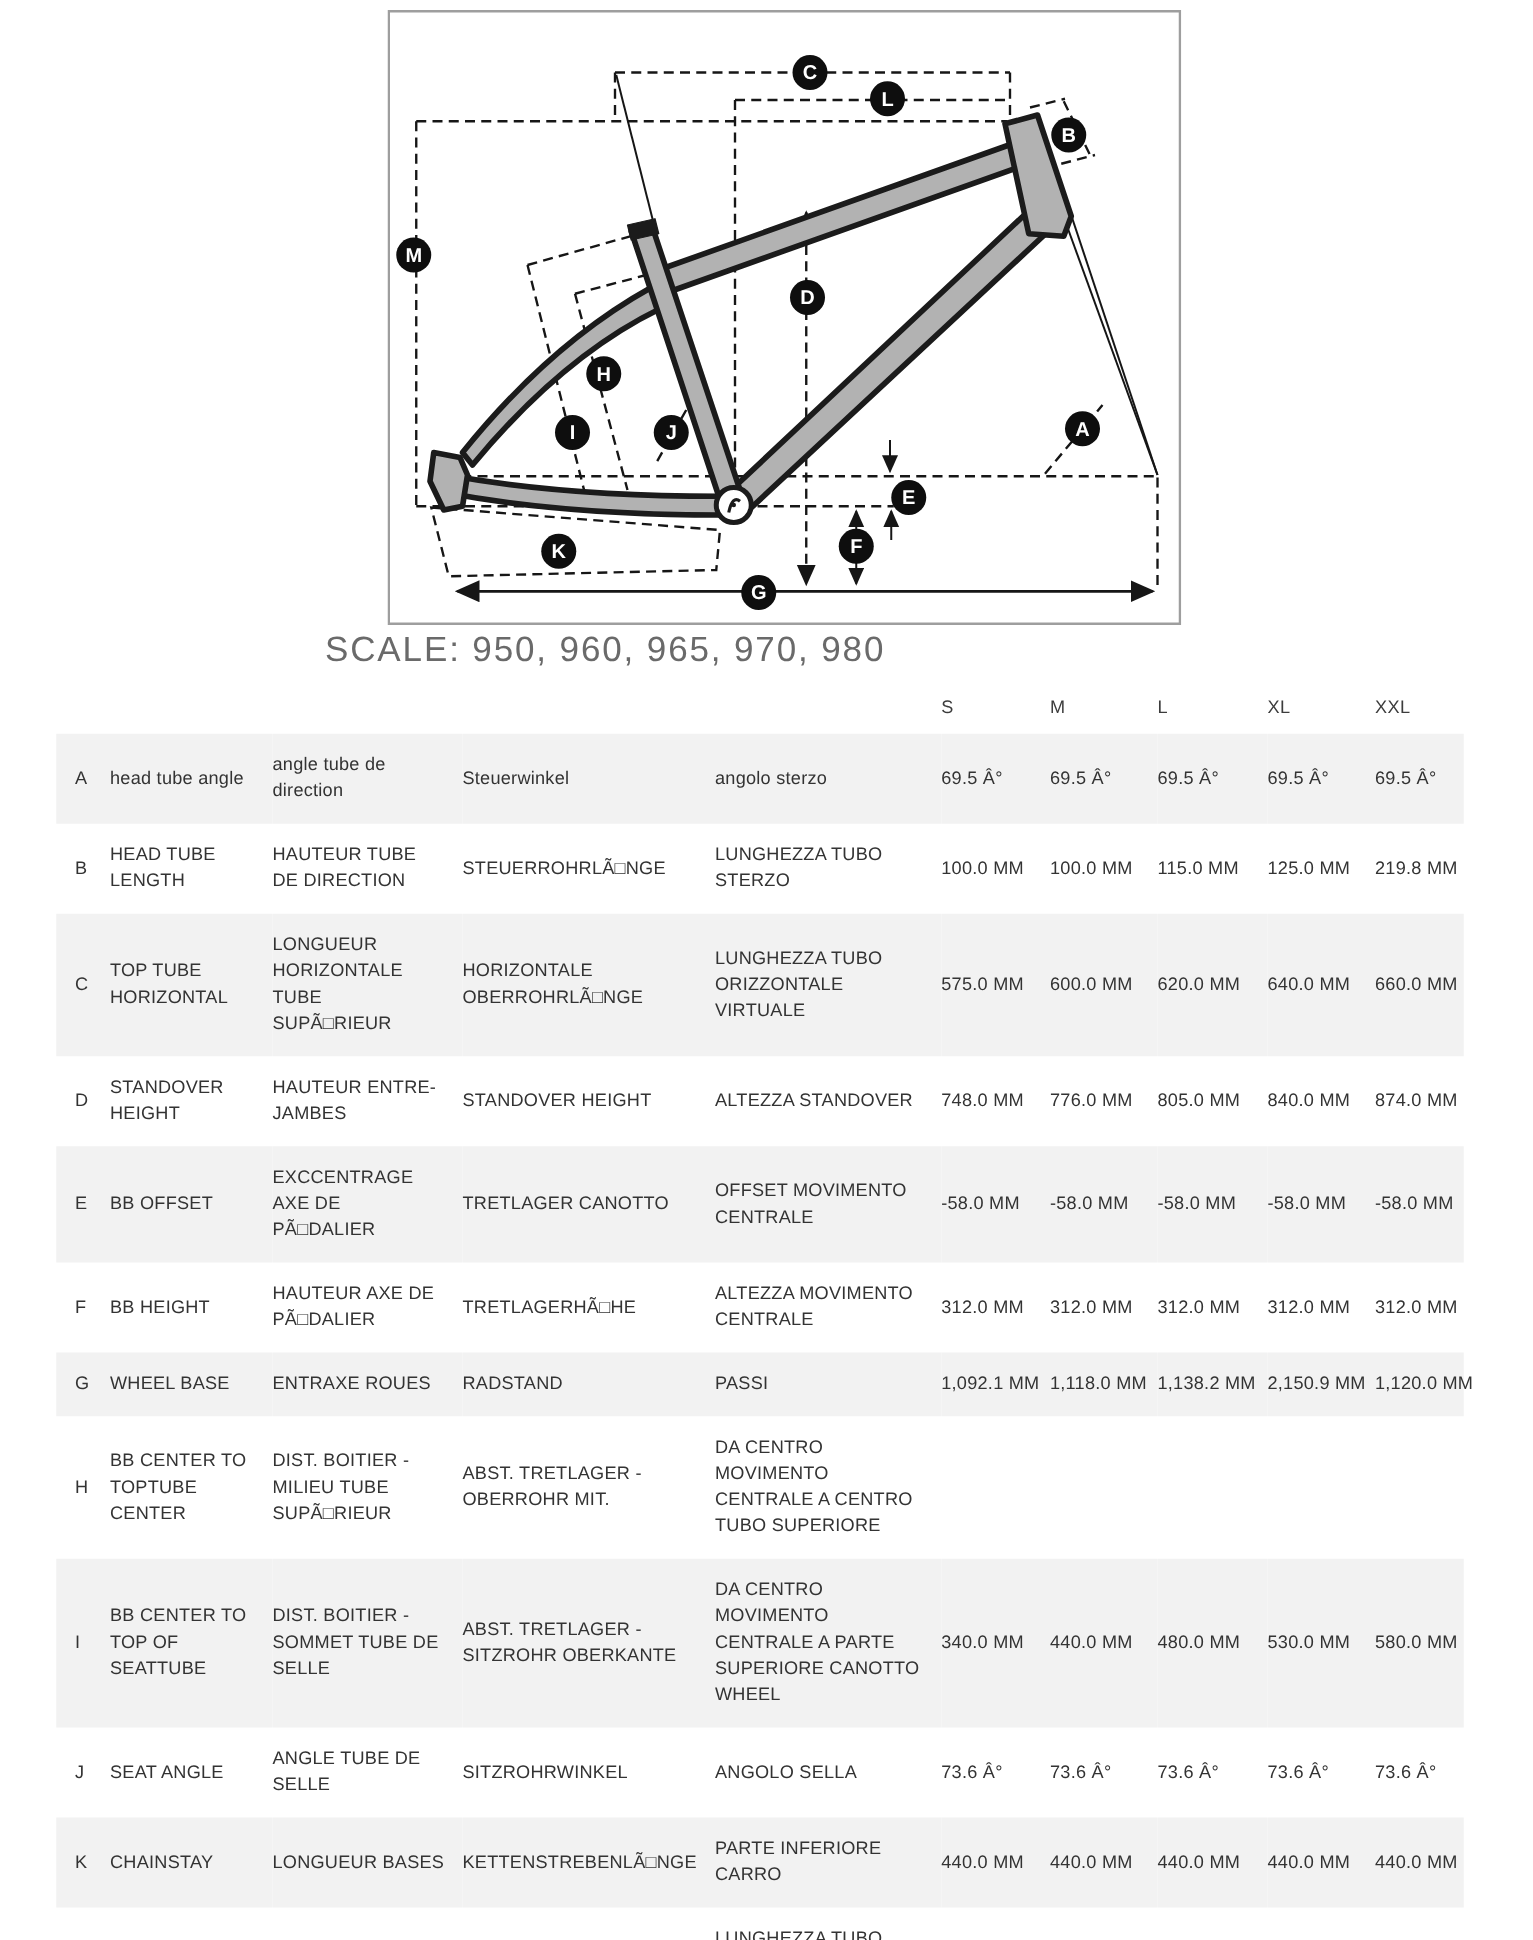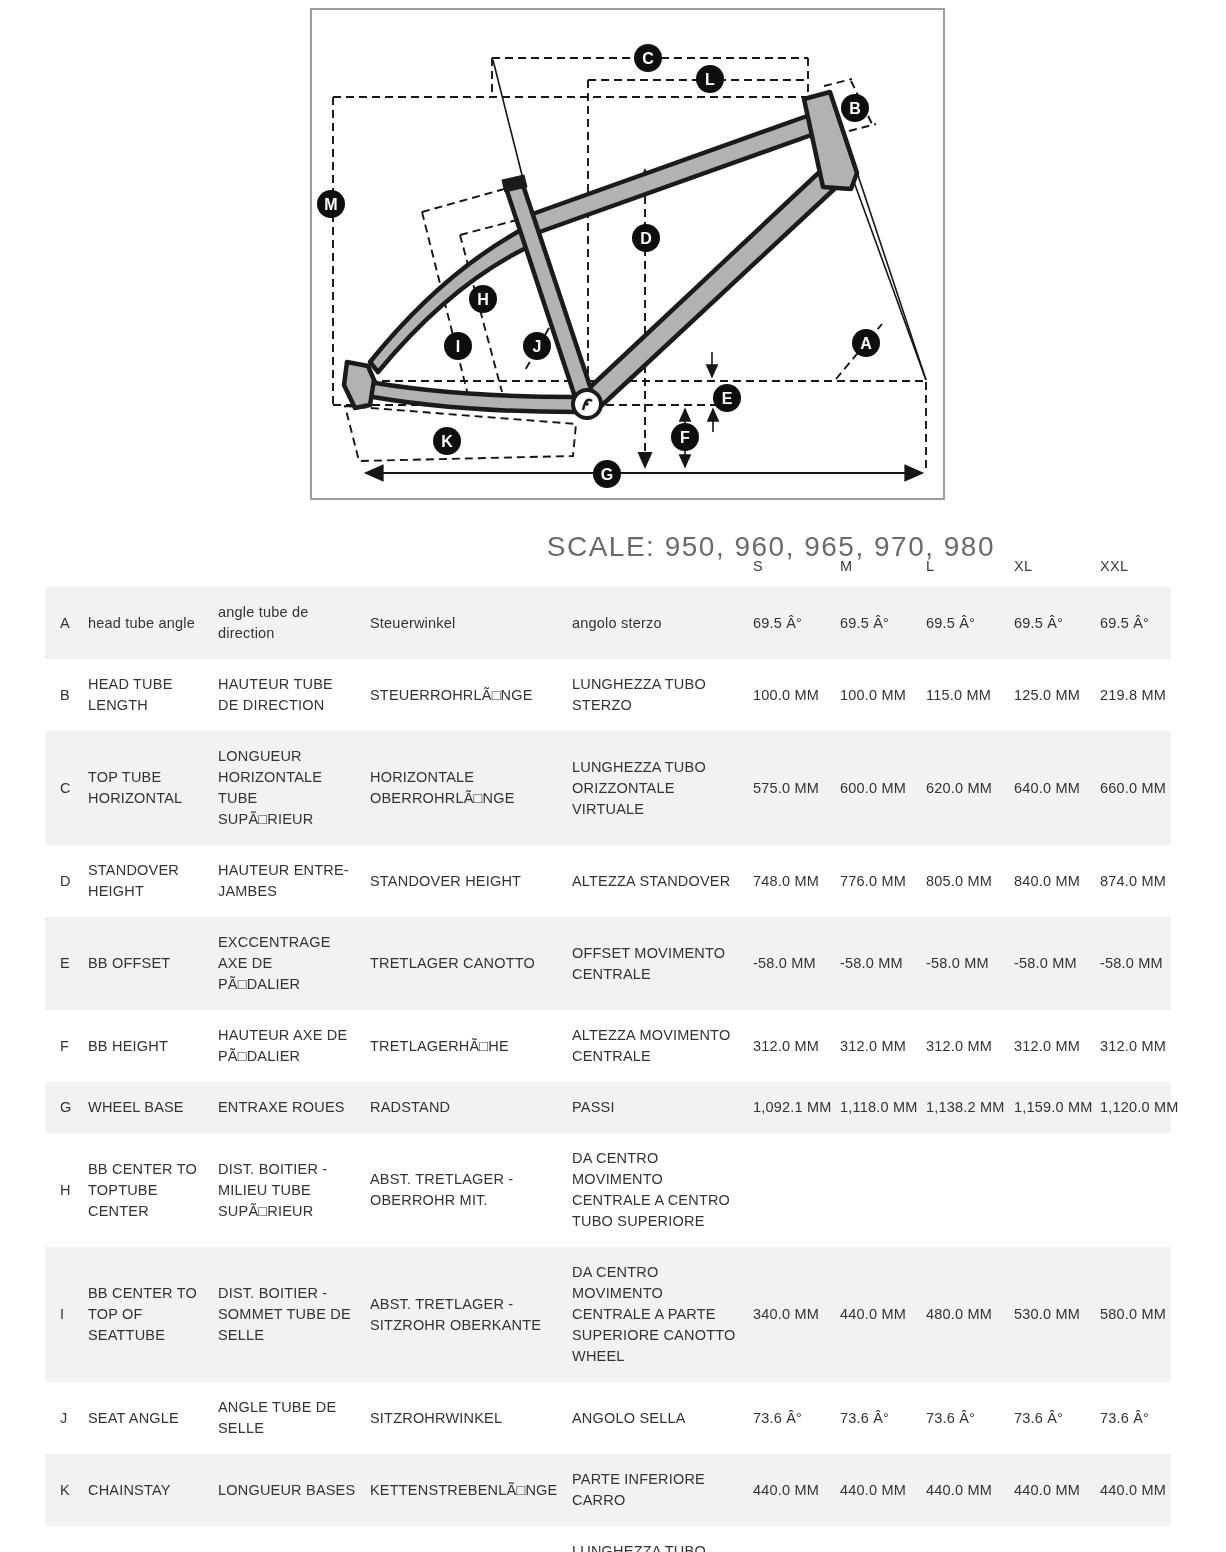--- a/index.html
+++ b/index.html
@@ -3,21 +3,21 @@
 <meta charset="utf-8">
 <style>
   html,body { margin:0; padding:0; }
   body {
     width:1226px; height:1552px; background:#ffffff; position:relative;
     font-family:"Liberation Sans", sans-serif; color:#333;
     -webkit-font-smoothing:antialiased;
   }
   .diagram-wrap { position:absolute; left:310px; top:8px; width:635px; height:492px; }
   .scale-title {
-    position:absolute; left:260px; top:531px; width:735px; text-align:right;
+    position:absolute; left:260px; top:504px; width:735px; text-align:left;
     font-size:28px; letter-spacing:1.5px; color:#6a6a6a; white-space:nowrap;
   }
   table.geo {
     position:absolute; left:45px; top:548px; width:1126px;
     border-collapse:collapse; table-layout:fixed;
     font-size:14.5px; color:#333;
   }
   table.geo th {
     font-weight:normal; text-align:left; padding:10px 0 13px 0;
     color:#3c3c3c; font-size:14.5px; letter-spacing:0.3px;
@@ -287,21 +287,21 @@
       </tr>
       <tr class="shade">
         <td>G</td>
         <td>WHEEL BASE</td>
         <td>ENTRAXE ROUES</td>
         <td>RADSTAND</td>
         <td>PASSI</td>
         <td class="val">1,092.1 MM</td>
         <td class="val">1,118.0 MM</td>
         <td class="val">1,138.2 MM</td>
-        <td class="val">1,159.0 MM</td>
+        <td class="val">2,150.9 MM</td>
         <td class="val">1,120.0 MM</td>
       </tr>
       <tr>
         <td>H</td>
         <td>BB CENTER TO TOPTUBE CENTER</td>
         <td>DIST. BOITIER - MILIEU TUBE SUPÃ□RIEUR</td>
         <td>ABST. TRETLAGER - OBERROHR MIT.</td>
         <td>DA CENTRO MOVIMENTO CENTRALE A CENTRO TUBO SUPERIORE</td>
         <td class="val"></td>
         <td class="val"></td>

